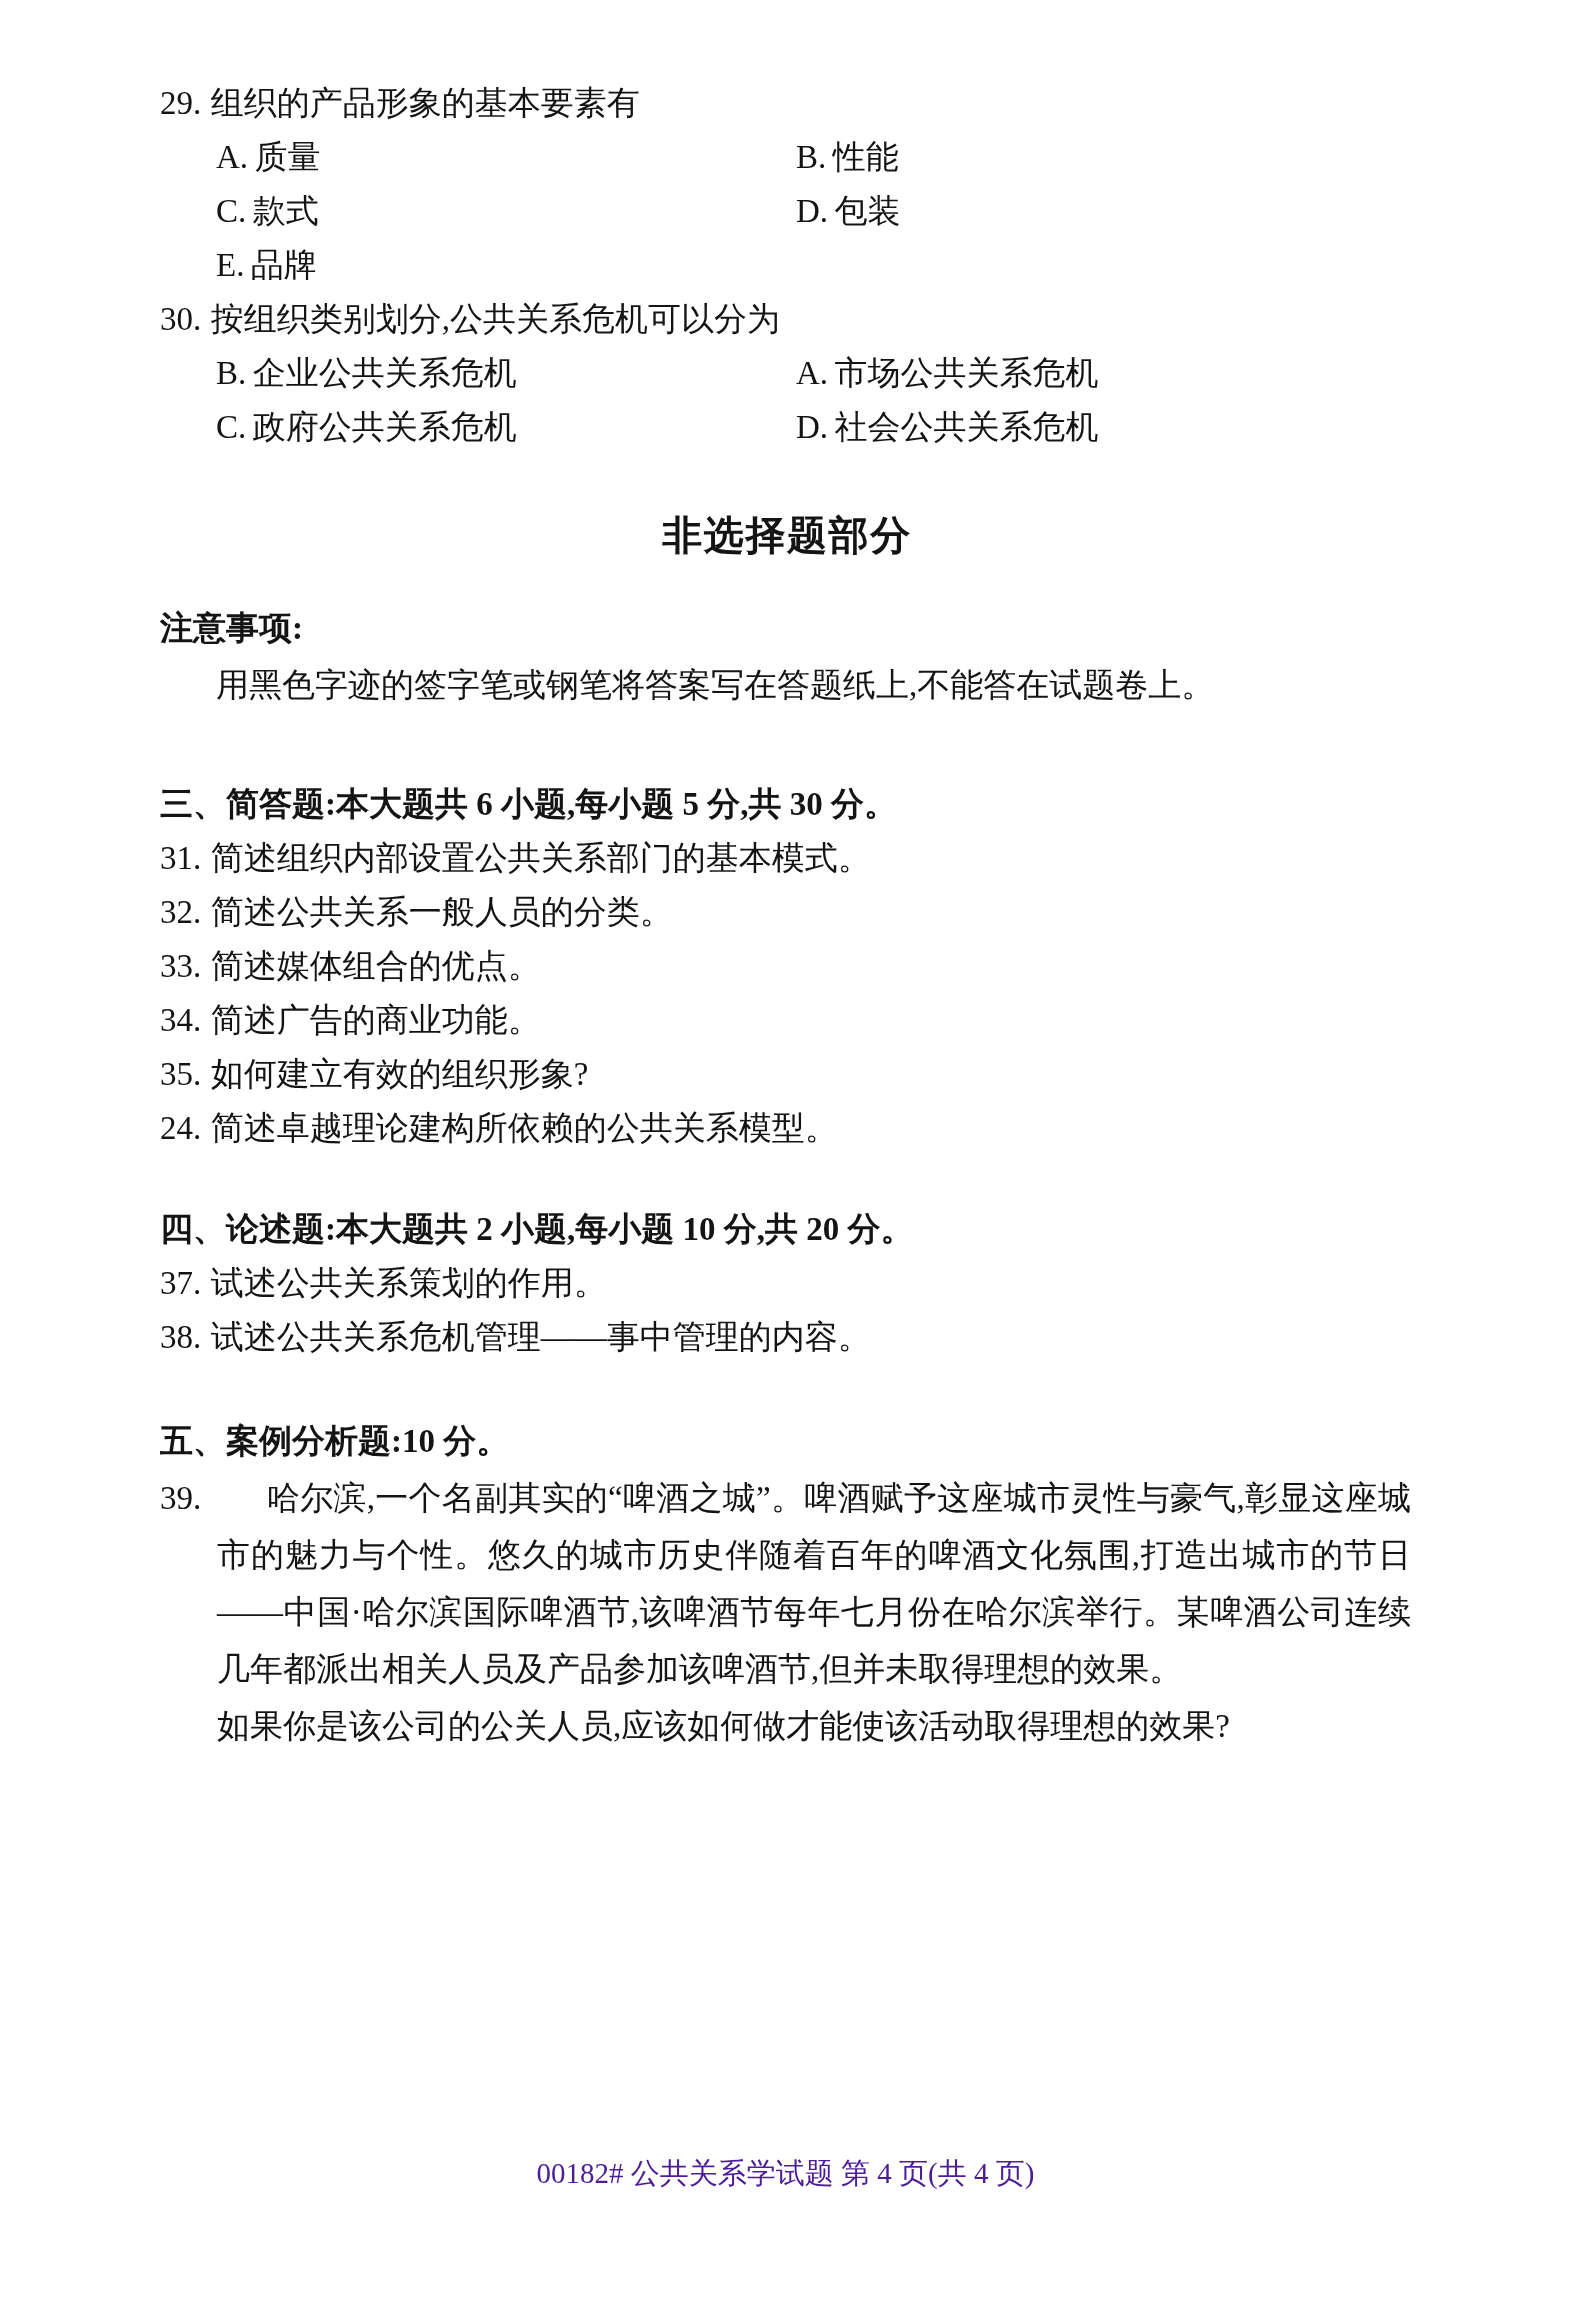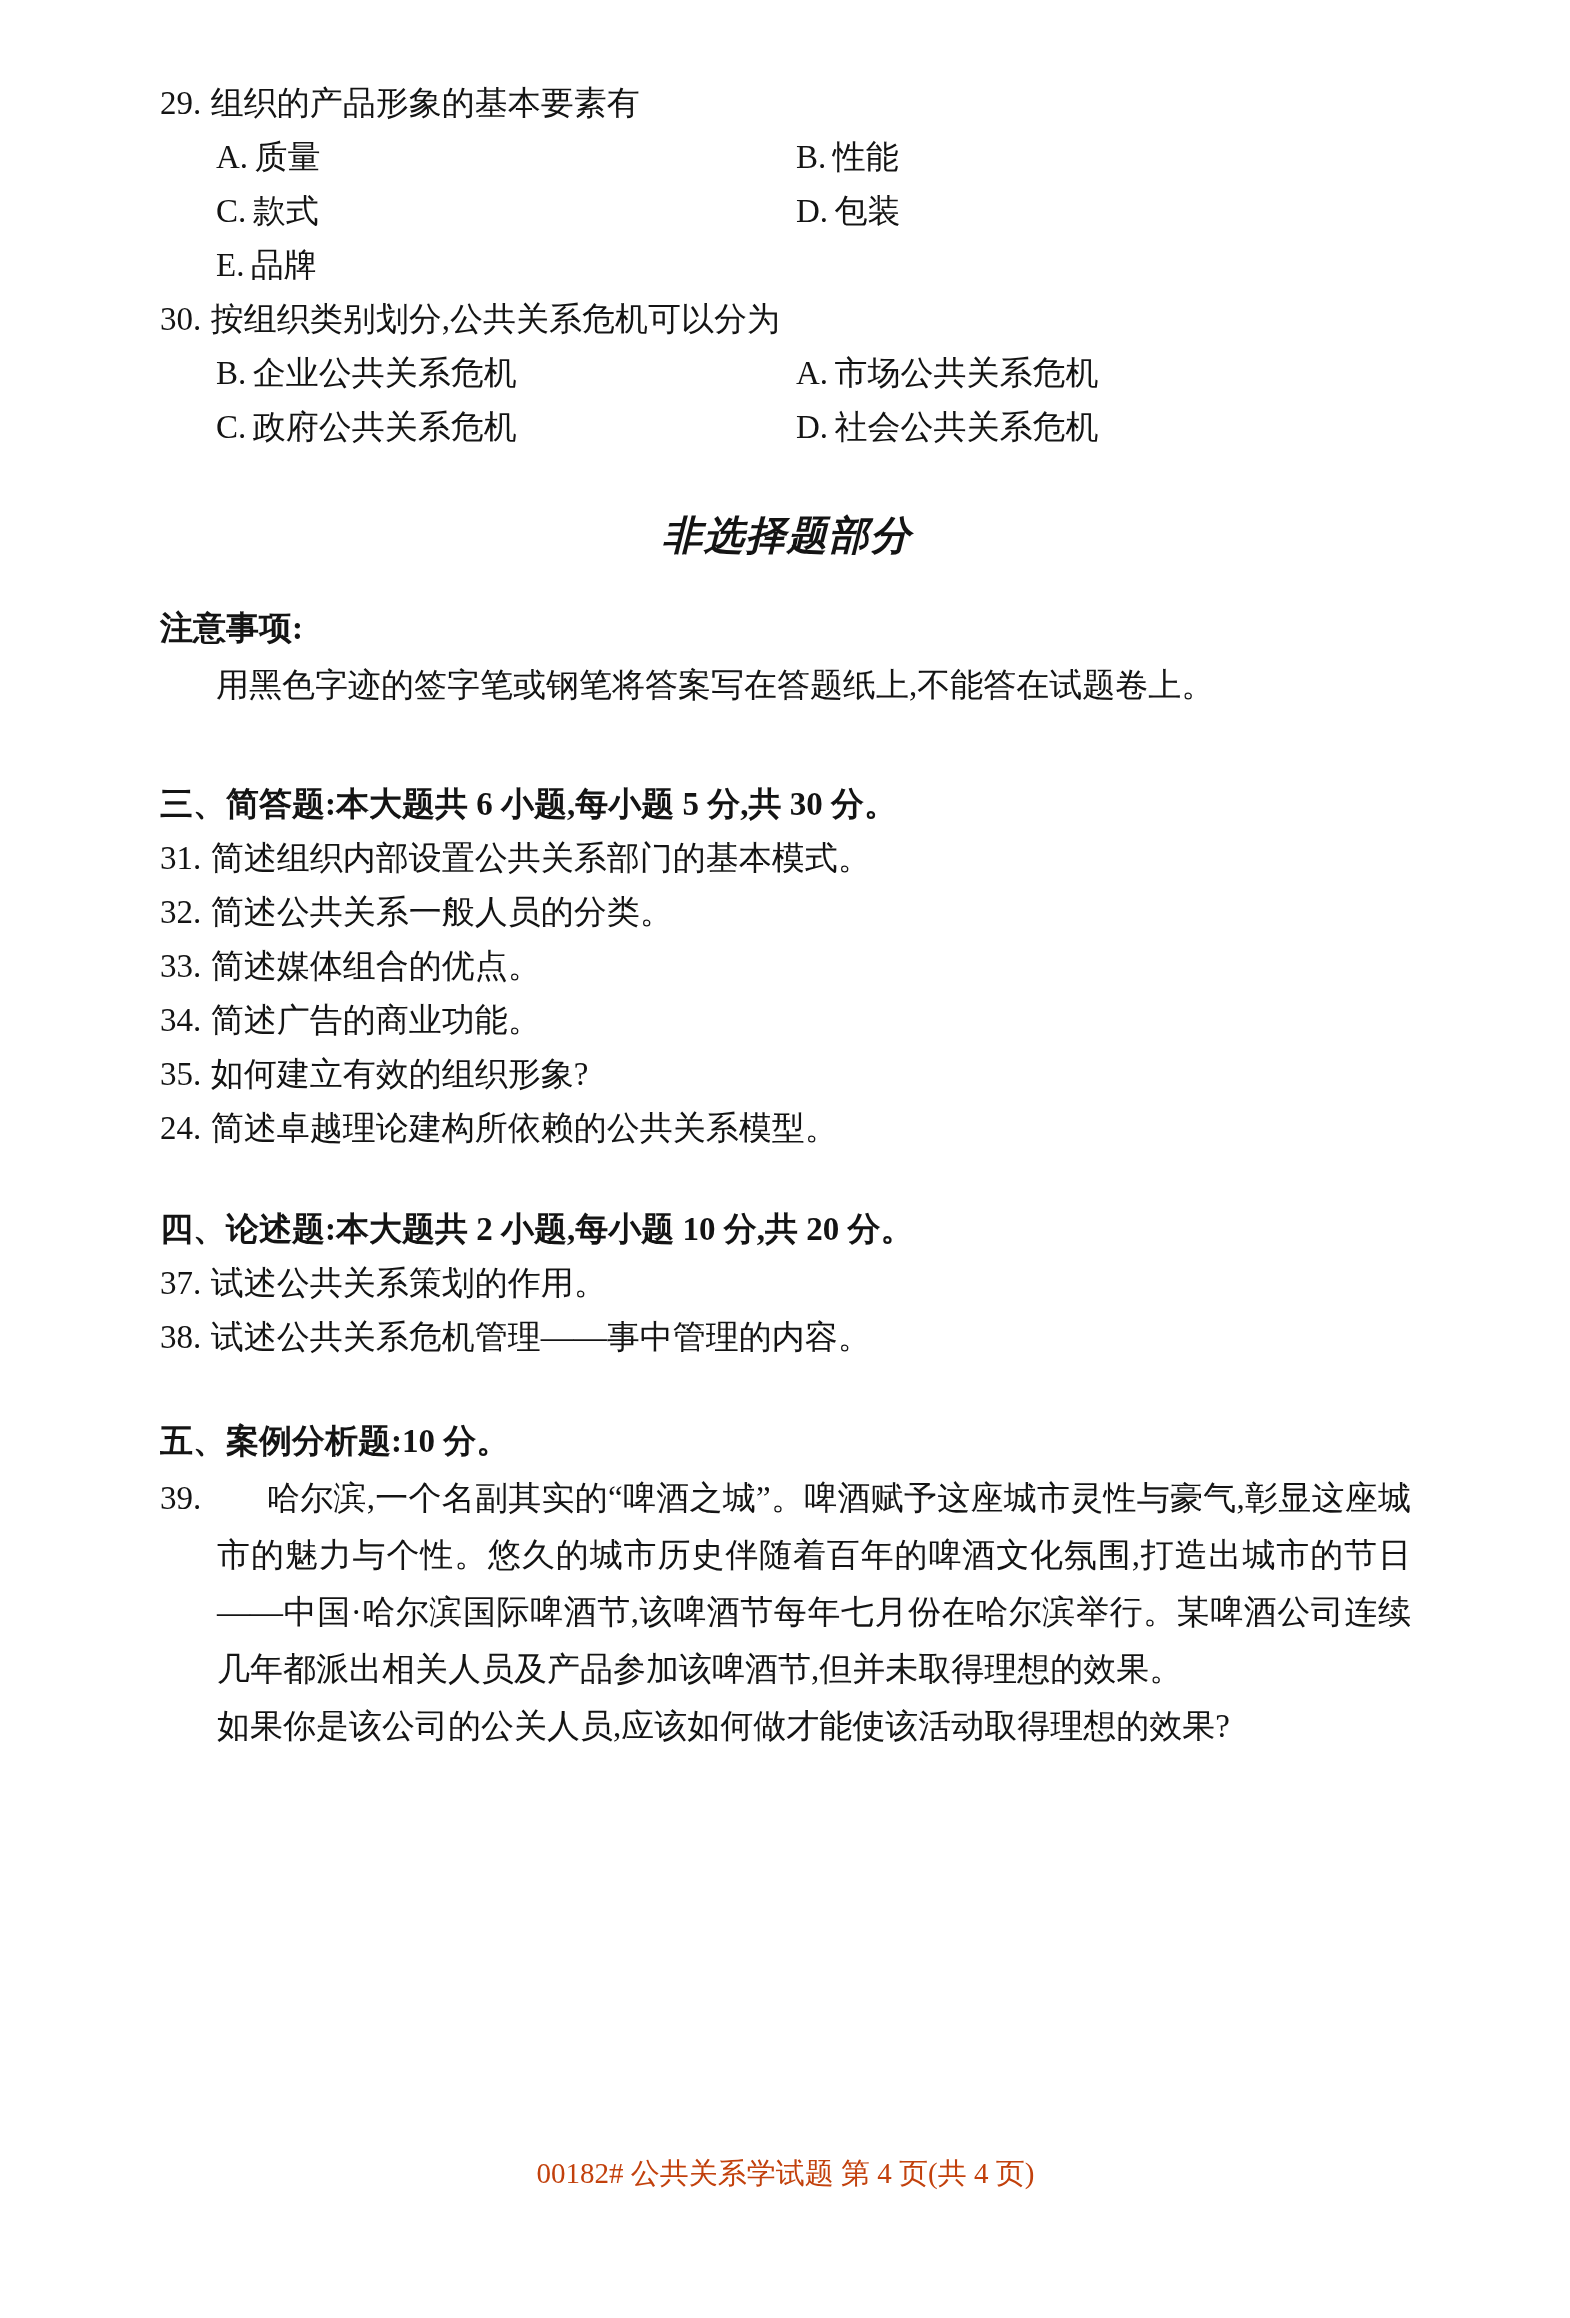--- a/index.html
+++ b/index.html
@@ -31,21 +31,20 @@
     grid-template-columns: 580px auto;
     padding-left: 56px;
   }
   .section-title {
     font-size: 40px;
     font-weight: 700;
     text-align: center;
     line-height: 79px;
     margin-top: 42px;
     letter-spacing: 1.6px;
-    font-style: italic;
   }
   .notice-label {
     margin-top: 26px;
     font-weight: 700;
   }
   .notice-text {
     margin-top: 3.2px;
     padding-left: 56px;
   }
   .sec-heading {
@@ -77,21 +76,21 @@
     margin: 0;
   }
   .page-footer {
     position: absolute;
     left: 0;
     top: 2146px;
     width: 100%;
     text-align: center;
     font-size: 29px;
     line-height: 54px;
-    color: #c2410c;
+    color: #4c1d95;
   }
 </style>
 </head>
 <body>
 
 <div class="content">
 
   <div>
     <div class="row">
       <span class="q-num">29.</span><span>组织的产品形象的基本要素有</span>

